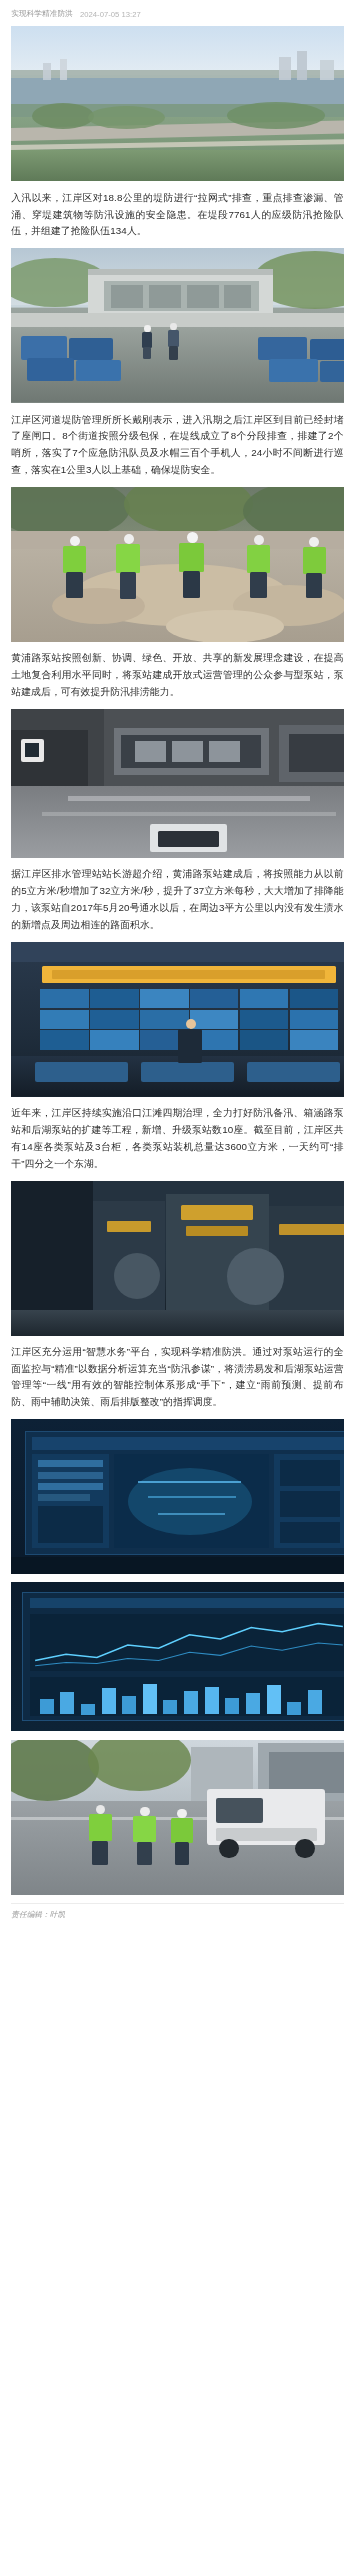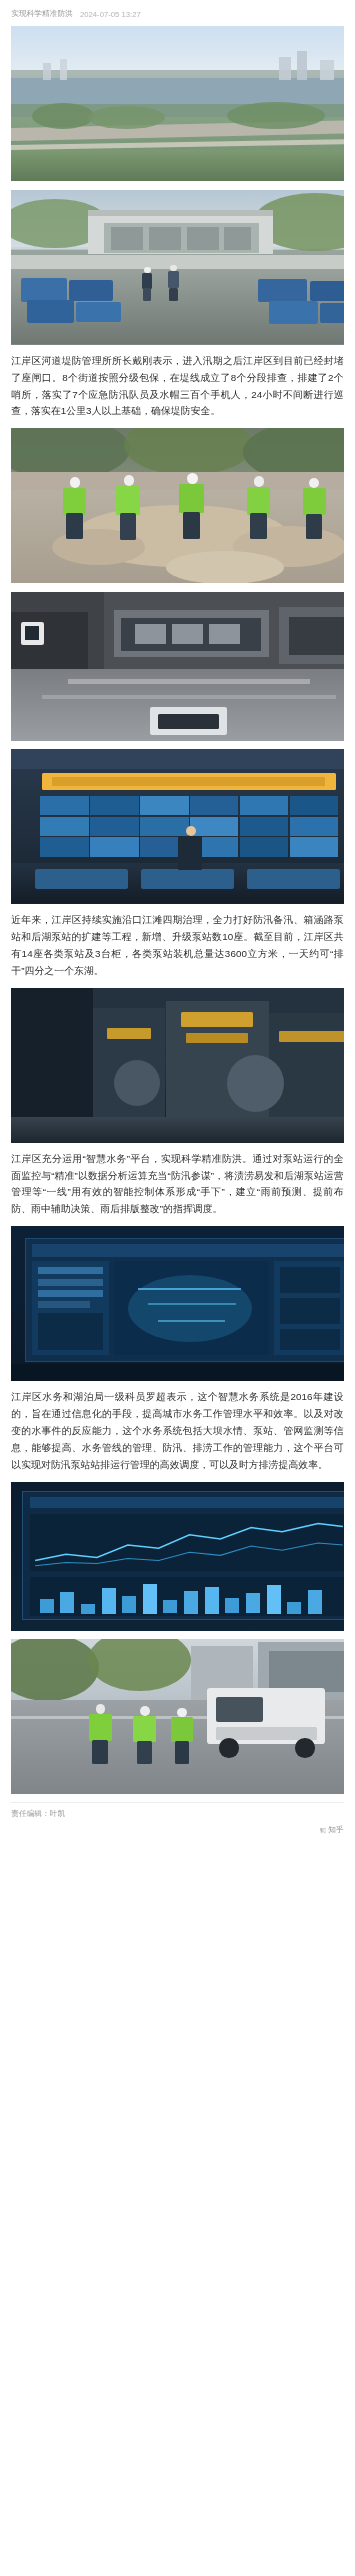--- a/index.html
+++ b/index.html
@@ -67,20 +67,21 @@
   .rect { position:absolute; }
   .person { position:absolute; }
   .person .head { position:absolute; border-radius:50%; background:#e8b25c; }
   .person .body { position:absolute; border-radius:1.5px; }
 
   
   .footer-editor {
     font-size: 7.7px;
     color: #9a9a9a;
     margin: 5.2px 0 3.1px 0;
+    font-style: italic;
   }
   .footer-brand {
     display: flex;
     justify-content: flex-end;
     align-items: center;
     gap: 3.1px;
     padding: 3.1px 0 9.3px 0;
     font-size: 7.7px;
     color: #b0b0b0;
   }
@@ -129,20 +130,21 @@
       <div class="blob" style="left:216px;top:76px;width:98px;height:27px;background:#6f8f66;opacity:.85;"></div>
       <div class="rect" style="left:268px;top:31px;width:11.3px;height:23px;background:#c3ccd4;opacity:.9;"></div>
       <div class="rect" style="left:286px;top:25px;width:9.3px;height:29px;background:#bcc6cf;opacity:.9;"></div>
       <div class="rect" style="left:309px;top:34px;width:13.4px;height:19.6px;background:#c7d0d7;opacity:.9;"></div>
       <div class="rect" style="left:32px;top:37px;width:8.2px;height:16.5px;background:#c6ced6;opacity:.85;"></div>
       <div class="rect" style="left:49px;top:33px;width:7.2px;height:20.6px;background:#ccd4db;opacity:.85;"></div>
       <div class="rect" style="left:0;top:124px;width:355px;height:31px;background:linear-gradient(#7d9a73,#5f7a58);"></div>
     </div>
   </div>
 
+  <p class="body-text">入汛以来，江岸区对18.8公里的堤防进行“拉网式”排查，重点排查渗漏、管涌、穿堤建筑物等防汛设施的安全隐患。在堤段7761人的应级防汛抢险队伍，并组建了抢险队伍134人。</p>
 
   <div class="figure">
     <div class="ph" style="height:155px;background:linear-gradient(#b9c9d3 0%,#c9d6dc 38%,#9aa49f 39%,#7d8681 100%);">
       <div class="band" style="top:0;height:57px;background:linear-gradient(#b6c7d4,#d3dde2);"></div>
       <div class="blob" style="left:-10.3px;top:9.3px;width:108px;height:49px;background:#7b9a6c;opacity:.85;"></div>
       <div class="blob" style="left:242px;top:3.1px;width:124px;height:58px;background:#76945f;opacity:.85;"></div>
       <div class="rect" style="left:77px;top:20.6px;width:185px;height:44px;background:#d4d8d6;"></div>
       <div class="rect" style="left:77px;top:20.6px;width:185px;height:6.2px;background:#b7bdbb;"></div>
       <div class="rect" style="left:93px;top:33px;width:155px;height:30px;background:#a9b3b0;"></div>
       <div class="rect" style="left:100px;top:37px;width:32px;height:23px;background:#8f9a98;"></div>
@@ -207,20 +209,21 @@
         <div class="body" style="left:6.2px;top:37px;width:16.5px;height:26px;background:#303d4b;"></div>
       </div>
       <div class="person" style="left:289px;top:50px;width:28px;height:61px;">
         <div class="head" style="left:8.8px;top:0;width:9.8px;height:9.8px;background:#f0f0f0;"></div>
         <div class="body" style="left:2.6px;top:9.8px;width:23px;height:27px;background:#7ecb3c;"></div>
         <div class="body" style="left:6.2px;top:36px;width:15.5px;height:25px;background:#2e3b49;"></div>
       </div>
     </div>
   </div>
 
+  <p class="body-text">黄浦路泵站按照创新、协调、绿色、开放、共享的新发展理念建设，在提高土地复合利用水平同时，将泵站建成开放式运营管理的公众参与型泵站，泵站建成后，可有效提升防汛排涝能力。</p>
 
   <div class="figure">
     <div class="ph" style="height:149px;background:linear-gradient(#55585c 0%,#6a6d71 48%,#8c8f93 100%);">
       <div class="rect" style="left:0;top:0;width:355px;height:77px;background:#4c5054;"></div>
       <div class="rect" style="left:0;top:0;width:93px;height:149px;background:#3f4347;"></div>
       <div class="rect" style="left:0;top:20.6px;width:77px;height:82px;background:#2f3337;"></div>
       <div class="rect" style="left:9.3px;top:30px;width:23px;height:23px;background:#e8e8e8;border-radius:2.1px;"></div>
       <div class="rect" style="left:13.4px;top:34px;width:14.4px;height:14.4px;background:#1f2a33;"></div>
       <div class="rect" style="left:103px;top:18.5px;width:155px;height:47px;background:#6f747a;"></div>
       <div class="rect" style="left:110px;top:26px;width:140px;height:33px;background:#3a4047;"></div>
@@ -230,20 +233,21 @@
       <div class="rect" style="left:268px;top:15.5px;width:88px;height:57px;background:#5f646a;"></div>
       <div class="rect" style="left:278px;top:25px;width:67px;height:38px;background:#373c42;"></div>
       <div class="rect" style="left:0;top:77px;width:355px;height:72px;background:linear-gradient(#7a7d81,#9a9da1);"></div>
       <div class="rect" style="left:57px;top:87px;width:242px;height:5.2px;background:#c8cbcd;opacity:.55;"></div>
       <div class="rect" style="left:31px;top:103px;width:294px;height:4.1px;background:#bfc2c4;opacity:.45;"></div>
       <div class="rect" style="left:139px;top:115px;width:77px;height:28px;background:#e0e3e5;border-radius:2.1px;"></div>
       <div class="rect" style="left:147px;top:122px;width:61px;height:15.5px;background:#2b3138;border-radius:1.5px;"></div>
     </div>
   </div>
 
+  <p class="body-text">据江岸区排水管理站站长游超介绍，黄浦路泵站建成后，将按照能力从以前的5立方米/秒增加了32立方米/秒，提升了37立方米每秒，大大增加了排降能力，该泵站自2017年5月20号通水以后，在周边3平方公里以内没有发生渍水的新增点及周边相连的路面积水。</p>
 
   <div class="figure">
     <div class="ph" style="height:155px;background:linear-gradient(#2a3a4d 0%,#1f2d3c 60%,#16212c 100%);">
       <div class="rect" style="left:0;top:0;width:355px;height:20.6px;background:#31435a;"></div>
       <div class="rect" style="left:31px;top:24px;width:294px;height:17.5px;background:#f0b53a;border-radius:1.5px;"></div>
       <div class="rect" style="left:41px;top:28px;width:273px;height:9.3px;background:#d99f2b;border-radius:1px;"></div>
       <div class="scr-grid" style="left:29px;top:47px;width:298px;height:61px;grid-template-columns:repeat(6,1fr);grid-template-rows:repeat(3,1fr);">
         <div style="background:#2b6fa8;"></div>
           <div style="background:#1e5d92;"></div>
           <div style="background:#3b85c0;"></div>
@@ -311,21 +315,20 @@
       <div class="rect" style="left:137px;top:77px;width:88px;height:2.1px;background:#4fb2e8;opacity:.6;"></div>
       <div class="rect" style="left:147px;top:94px;width:67px;height:2.1px;background:#64c8ff;opacity:.55;"></div>
       <div class="rect" style="left:263px;top:35px;width:72px;height:94px;background:#123a5e;"></div>
       <div class="rect" style="left:269px;top:41px;width:60px;height:26px;background:#0c2b47;"></div>
       <div class="rect" style="left:269px;top:72px;width:60px;height:26px;background:#0c2b47;"></div>
       <div class="rect" style="left:269px;top:103px;width:60px;height:20.6px;background:#0c2b47;"></div>
       <div class="rect" style="left:0;top:138px;width:355px;height:16.5px;background:#081623;"></div>
     </div>
   </div>
 
-  <p class="body-text">江岸区水务和湖泊局一级科员罗超表示，这个智慧水务系统是2016年建设的，旨在通过信息化的手段，提高城市水务工作管理水平和效率。以及对改变的水事件的反应能力，这个水务系统包括大坝水情、泵站、管网监测等信息，能够提高、水务管线的管理、防汛、排涝工作的管理能力，这个平台可以实现对防汛泵站站排运行管理的高效调度，可以及时方排涝提高效率。</p>
 
   <div class="figure">
     <div class="ph" style="height:149px;background:linear-gradient(#0b1c2e 0%,#0d2336 100%);">
       <div class="rect" style="left:10.3px;top:9.3px;width:335px;height:129px;background:#0e2a44;border:0.5px solid #1f4e77;"></div>
       <div class="rect" style="left:18.5px;top:15.5px;width:318px;height:10.3px;background:#16436a;"></div>
       <div class="rect" style="left:18.5px;top:32px;width:318px;height:57px;background:#0a2339;"></div>
       <svg width="318" height="57" style="position:absolute;left:18.5px;top:32px;" viewBox="0 0 618 110">
         <polyline points="10,90 70,78 130,84 190,60 250,66 310,40 370,48 430,26 490,34 560,18 608,24" fill="none" stroke="#5fd0ff" stroke-width="3"></polyline>
         <polyline points="10,100 70,94 130,96 190,86 250,90 310,74 370,80 430,62 490,70 560,56 608,60" fill="none" stroke="#2f8dc4" stroke-width="2"></polyline>
       </svg>
@@ -378,24 +381,15 @@
         <div class="body" style="left:2.1px;top:9.3px;width:21.6px;height:25px;background:#7bc93a;"></div>
         <div class="body" style="left:5.7px;top:33px;width:14.4px;height:23px;background:#2b3846;"></div>
       </div>
     </div>
   </div>
 
   <div class="divider"></div>
 
   <div class="footer-editor">责任编辑：叶凯</div>
 
-  <div class="footer-brand">
-    <span class="zhihu-mark">
-      <svg width="7.7" height="7.7" viewBox="0 0 16 16">
-        <path d="M2 4h7v1.4H5.6v2.1h3.2v1.4H5.6l3 3.6-1 1-2.2-2.7V15H4V8.2L2.4 11 2 9.3 3.6 5.4H2z" fill="#b0b0b0"></path>
-        <path d="M10 5h5v8h-2.2l-1.6 1.4-.3-1.4H10z" fill="none" stroke="#b0b0b0" stroke-width="1.1"></path>
-      </svg>
-      <span>知乎</span>
-    </span>
-  </div>
 
 </div>
 
 
 </body></html>

